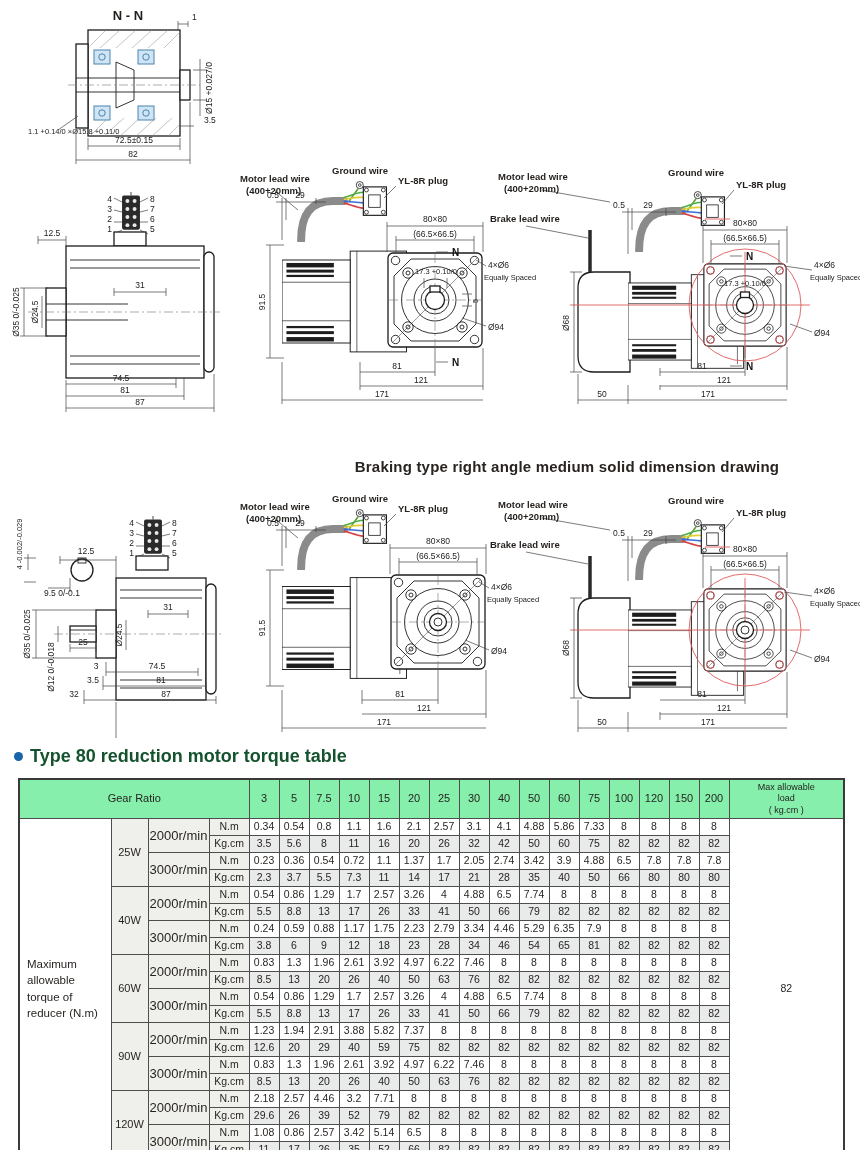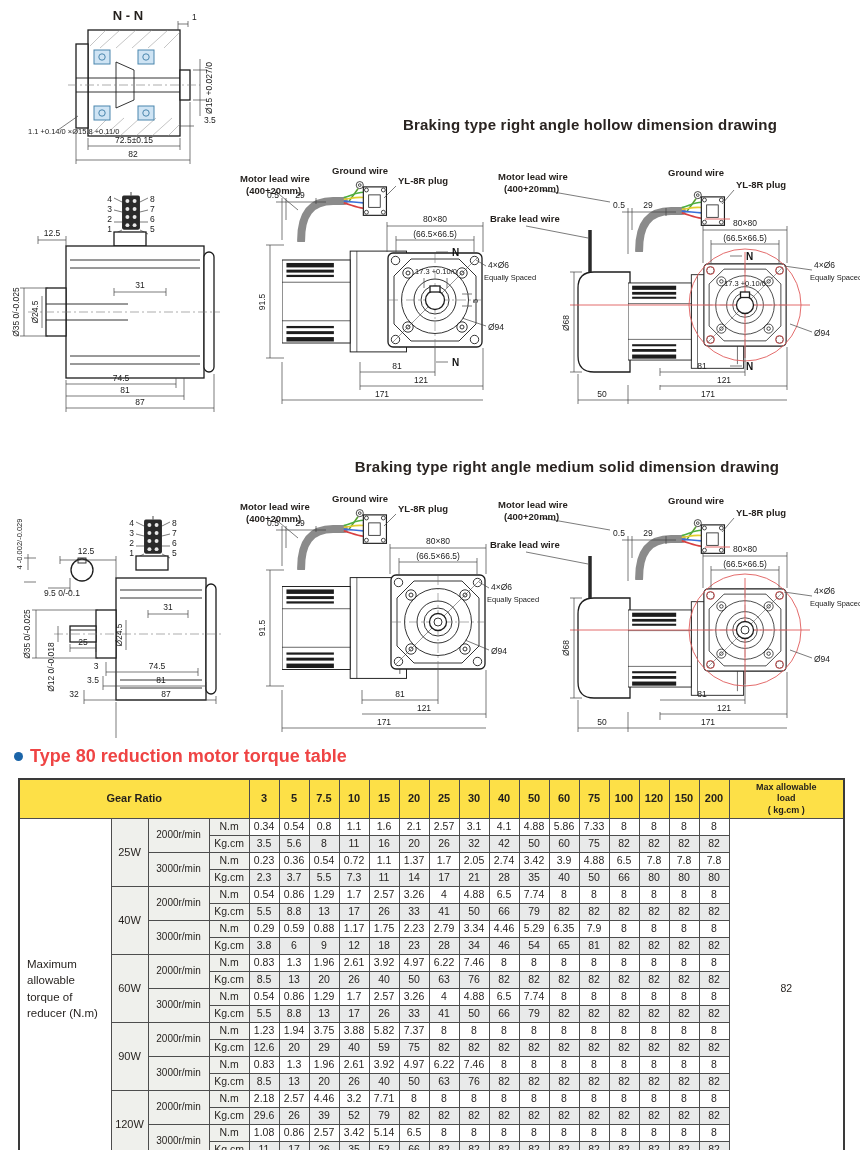--- a/index.html
+++ b/index.html
@@ -1,46 +1,46 @@
 <!DOCTYPE html>
 <html><head>
 <meta charset="utf-8">
 <style>
   html,body{margin:0;padding:0;background:#fff;}
   .page{position:relative;width:860px;height:1150px;background:#fff;font-family:"Liberation Sans",sans-serif;color:#231f1c;overflow:hidden;}
   .abs{position:absolute;}
   .sec-title{font-size:15px;font-weight:bold;text-align:center;color:#2a2421;letter-spacing:.2px;}
-  .tbl-heading{display:flex;align-items:center;gap:7px;font-size:18px;font-weight:bold;color:#ef4444;}
+  .tbl-heading{display:flex;align-items:center;gap:7px;font-size:18px;font-weight:bold;color:#14532d;}
   .bullet{width:9px;height:9px;border-radius:50%;background:#1a64a8;display:inline-block;flex:0 0 auto;}
   
   svg text{font-family:"Liberation Sans",sans-serif;}
   .dtxt{font-size:8.5px;fill:#222;}
   .stxt{font-size:7.5px;fill:#222;}
   .btxt{font-size:9.5px;font-weight:bold;fill:#231f1c;}
   .ntxt{font-size:10px;font-weight:bold;fill:#111;}
   .mid{text-anchor:middle;}
   .end{text-anchor:end;}
   .dim{stroke:#444;stroke-width:.7;fill:none;}
   .out{stroke:#1d1d1d;stroke-width:1.3;fill:#fff;}
   .out2{stroke:#1d1d1d;stroke-width:.9;fill:none;}
   .hatch{stroke:#8a8a8a;stroke-width:.5;}
   .cl{stroke:#777;stroke-width:.6;stroke-dasharray:9 3 2 3;fill:none;}
   .bar{fill:#1d1d1d;}
   .red{stroke:#e05b5b;stroke-width:.9;fill:none;}
   .wire-gray{stroke:#8b8b8b;stroke-width:9;fill:none;stroke-linecap:round;}
   
   .tq{border-collapse:collapse;table-layout:fixed;width:825px;border:2px solid #3a3a3a;}
   .tq th,.tq td{border:1px solid #4d4d4d;text-align:center;padding:0;font-size:10.5px;line-height:1.05;height:16px;overflow:hidden;}
-  .tq thead th{background:#fde047;font-weight:bold;font-size:11px;height:38px;text-align:center;}
+  .tq thead th{background:#86efac;font-weight:normal;font-size:11px;height:38px;text-align:center;}
   .tq .maxhead{font-size:9px;line-height:1.25;}
   .tq .panel{background:#eff0ec;}
   .tq .shade{background:#e9eaea;}
   .tq .leftlab{text-align:left;padding:4px 7px;font-size:11.5px;line-height:1.4;white-space:normal;background:#fff;}
   .tq .power{font-size:11px;}
-  .tq .speed{font-size:10px;margin-left:18px;}
+  .tq .speed{font-size:13px;margin-left:18px;}
 </style>
 </head>
 <body>
 
 <div class="page">
 
   <svg width="0" height="0" style="position:absolute" aria-hidden="true">
     <defs>
       <symbol id="face-geom" viewBox="0 0 96 96">
         <rect x="1" y="1" width="94" height="94" rx="5" class="out"></rect>
@@ -157,21 +157,20 @@
       <line x1="30" y1="126" x2="50" y2="112"></line>
     </g>
     <text x="164" y="16" class="dtxt">1</text>
     <text x="184" y="84" class="dtxt mid" transform="rotate(-90 184 84)">Ø15 +0.027/0</text>
     <text x="176" y="119" class="dtxt">3.5</text>
     <text x="0" y="130" class="stxt">1.1 +0.14/0 ×Ø15.8 +0.11/0</text>
     <text x="106" y="139" class="dtxt mid">72.5±0.15</text>
     <text x="105" y="153" class="dtxt mid">82</text>
   </svg>
 
-  <div class="abs sec-title" style="left:330px;top:116px;width:520px">Braking type right angle hollow dimension drawing</div>
 
   <svg class="abs" style="left:8px;top:168px" width="235" height="252" viewBox="0 0 235 252">
     <use href="#pins-geom" x="105" y="24" width="36" height="43"></use>
     <g class="dim">
       <line x1="114" y1="34" x2="106" y2="30"></line>
         <line x1="114" y1="44" x2="106" y2="42"></line>
       <line x1="114" y1="54" x2="106" y2="54"></line>
         <line x1="114" y1="62" x2="106" y2="66"></line>
       <line x1="132" y1="34" x2="140" y2="30"></line>
         <line x1="132" y1="44" x2="140" y2="42"></line>
@@ -731,21 +730,21 @@
             <td class="shade">82</td>
             <td class="shade">82</td>
             <td class="shade">82</td>
             <td class="shade">82</td>
             <td class="shade">82</td>
             <td class="shade">82</td>
           </tr>
           <tr>
             <td class="panel speed" rowspan="2">3000r/min</td>
             <td class="panel">N.m</td>
-            <td>0.29</td>
+            <td>0.24</td>
             <td>0.59</td>
             <td>0.88</td>
             <td>1.17</td>
             <td>1.75</td>
             <td>2.23</td>
             <td>2.79</td>
             <td>3.34</td>
             <td>4.46</td>
             <td>5.29</td>
             <td>6.35</td>
@@ -852,21 +851,21 @@
             <td class="shade">82</td>
             <td class="shade">82</td>
             <td class="shade">82</td>
           </tr>
           <tr>
             <td class="panel power" rowspan="4">90W</td>
             <td class="panel speed" rowspan="2">2000r/min</td>
             <td class="panel">N.m</td>
             <td>1.23</td>
             <td>1.94</td>
-            <td>3.75</td>
+            <td>2.91</td>
             <td>3.88</td>
             <td>5.82</td>
             <td>7.37</td>
             <td>8</td>
             <td>8</td>
             <td>8</td>
             <td>8</td>
             <td>8</td>
             <td>8</td>
             <td>8</td>

